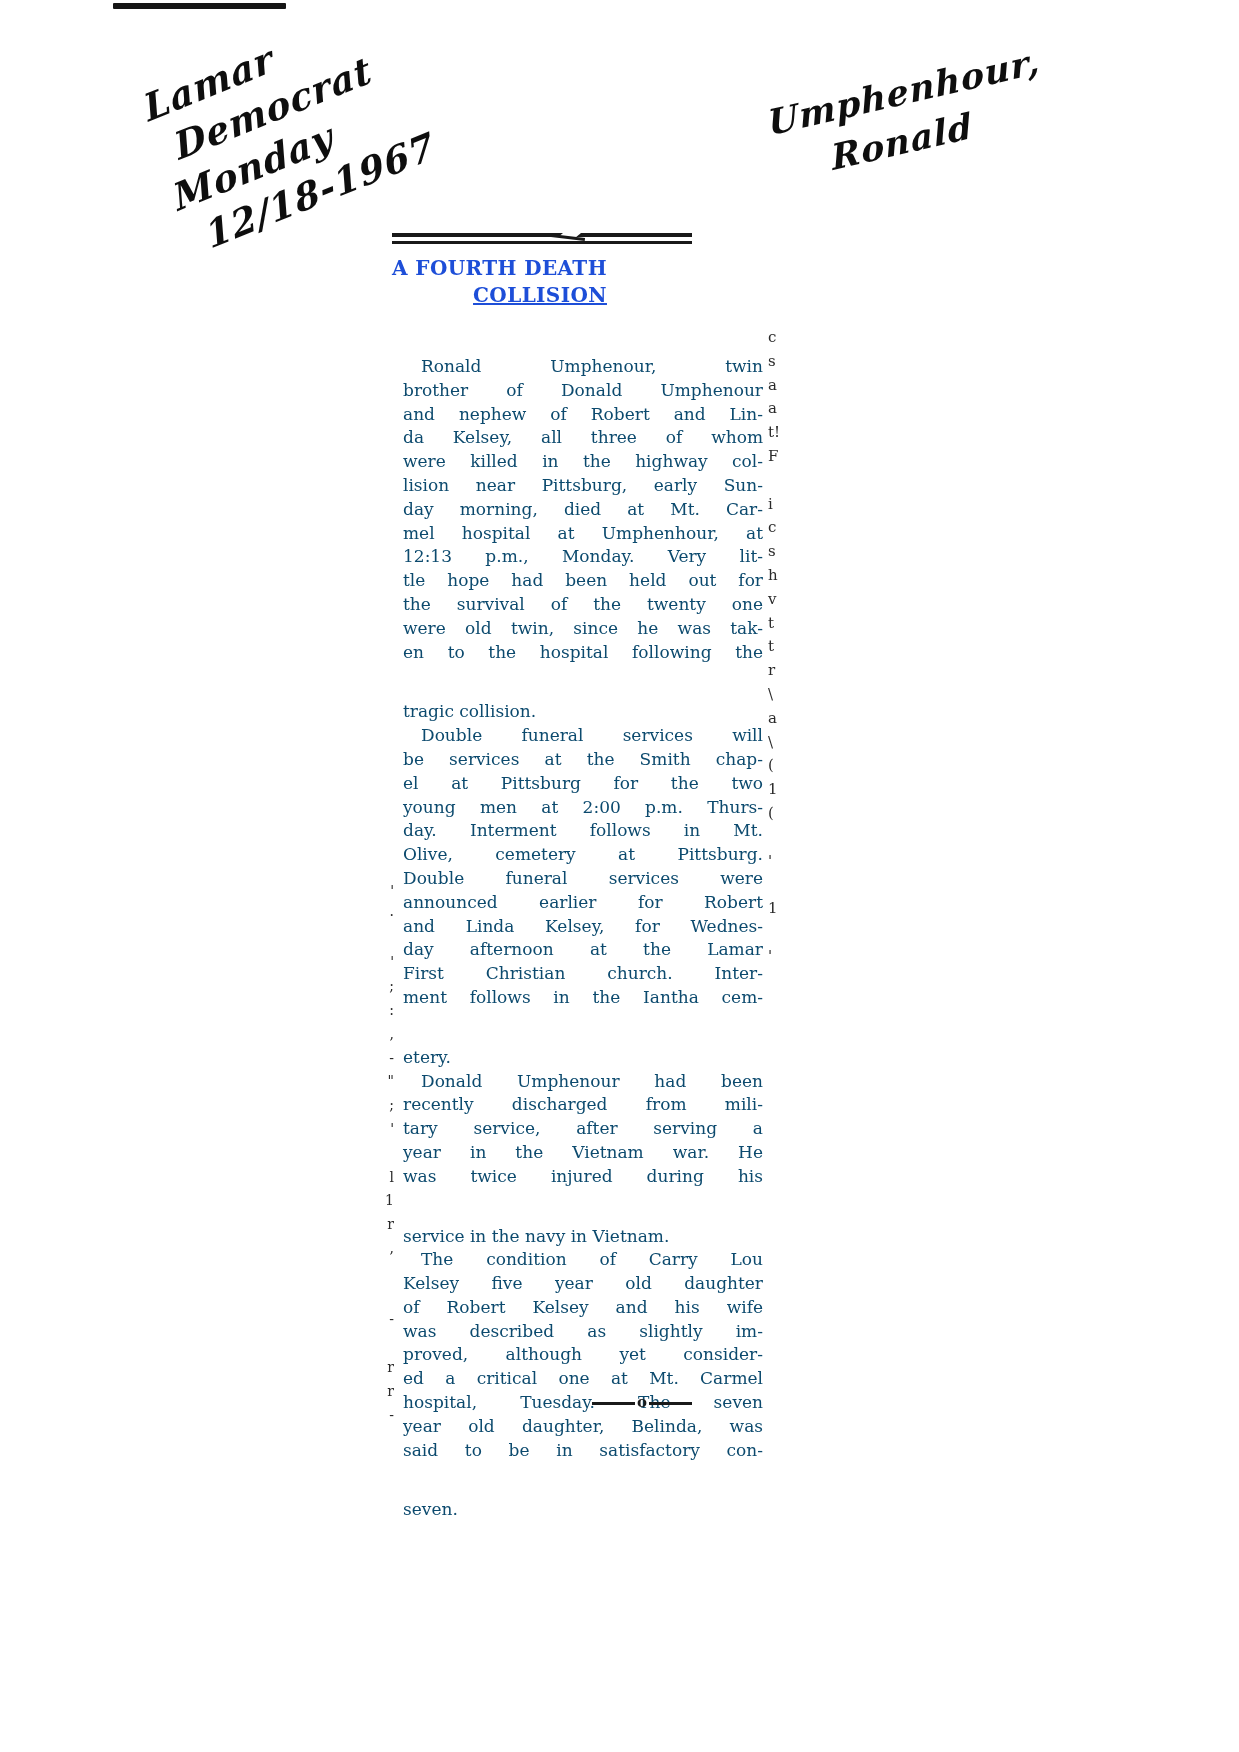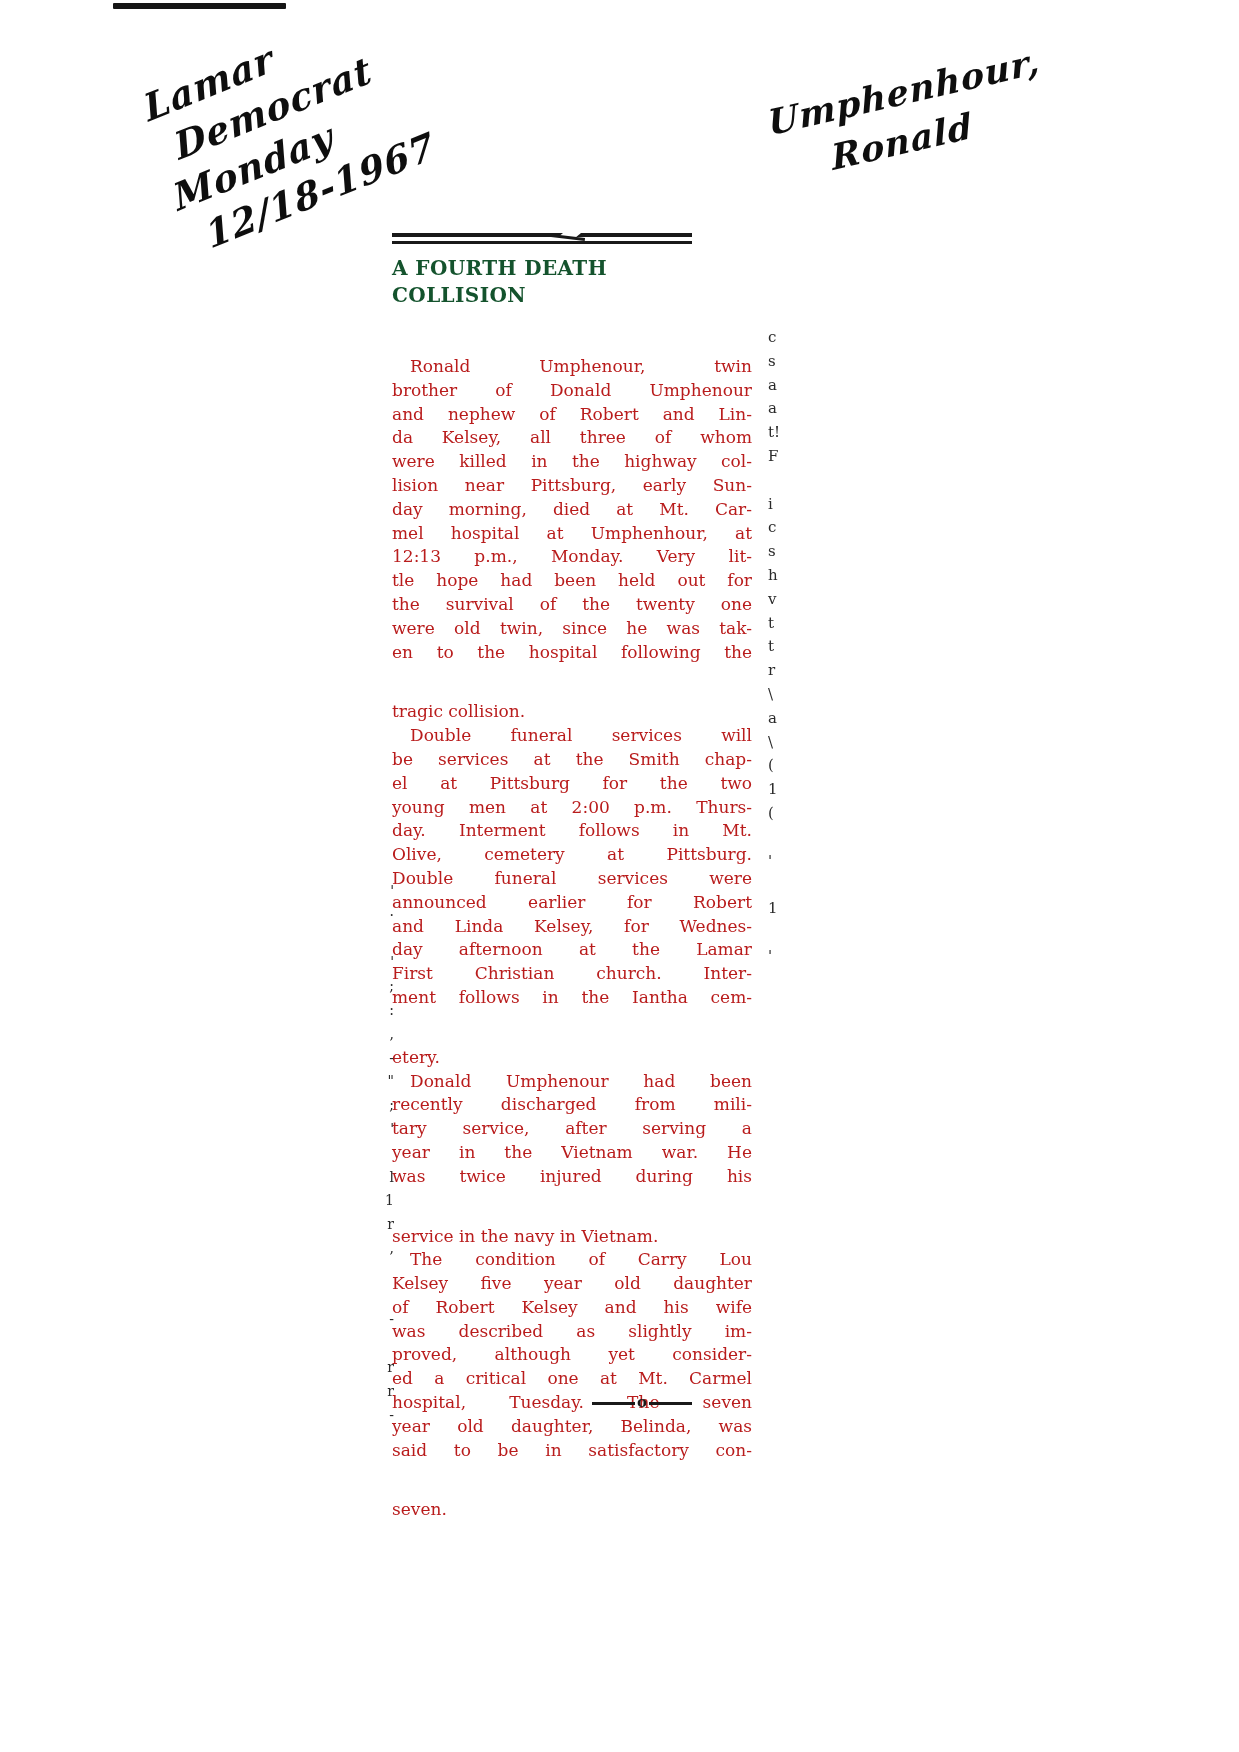--- a/index.html
+++ b/index.html
@@ -43,27 +43,27 @@
   }
   .rule { position: relative; width: 300px; height: 13px; }
   .rule .r1 { position: absolute; left: 0; right: 0; top: 0;  height: 4px;   background: #191919; }
   .rule .r2 { position: absolute; left: 0; right: 0; top: 8px; height: 2.5px; background: #191919; }
   .rule .notch { position: absolute; left: 56%; top: -1px; width: 18px; height: 7px; background: #ffffff; transform: skewX(-50deg); }
   .rule .diag  { position: absolute; left: 53%; top: 3px; width: 34px; height: 3px; background: #191919; transform: rotate(7deg); }
 
   .headline {
     margin-top: 9px; width: 300px;
     font-weight: bold; font-size: 20px; line-height: 26.5px;
-    letter-spacing: 0.4px; color: #14532d;
-  }
-  .headline .h3 { text-align: left; padding-right: 4px; }
+    letter-spacing: 0.4px; color: #1d4ed8;
+  }
+  .headline .h3 { text-align: center; padding-right: 4px; text-decoration: underline; }
 
   .article {
-    position: absolute; left: 0; top: 122px; width: 360px;
-    font-size: 17px; line-height: 23.8px; color: #b91c1c;
+    position: absolute; left: 11px; top: 122px; width: 360px;
+    font-size: 17px; line-height: 23.8px; color: #0c4a6e;
   }
   .article .line {
     text-align: justify;
     text-align-last: justify;
     height: 23.8px;
   }
   .article .line.first { text-indent: 18px; }
   .article .line.plast { text-align-last: left; margin-top: 36px; }
 
   .divider {

